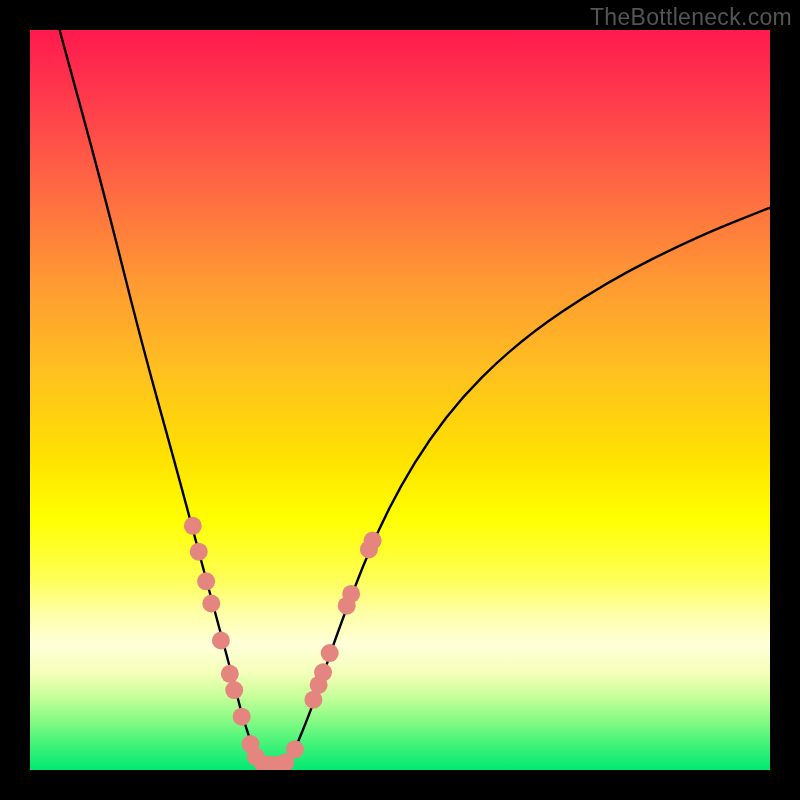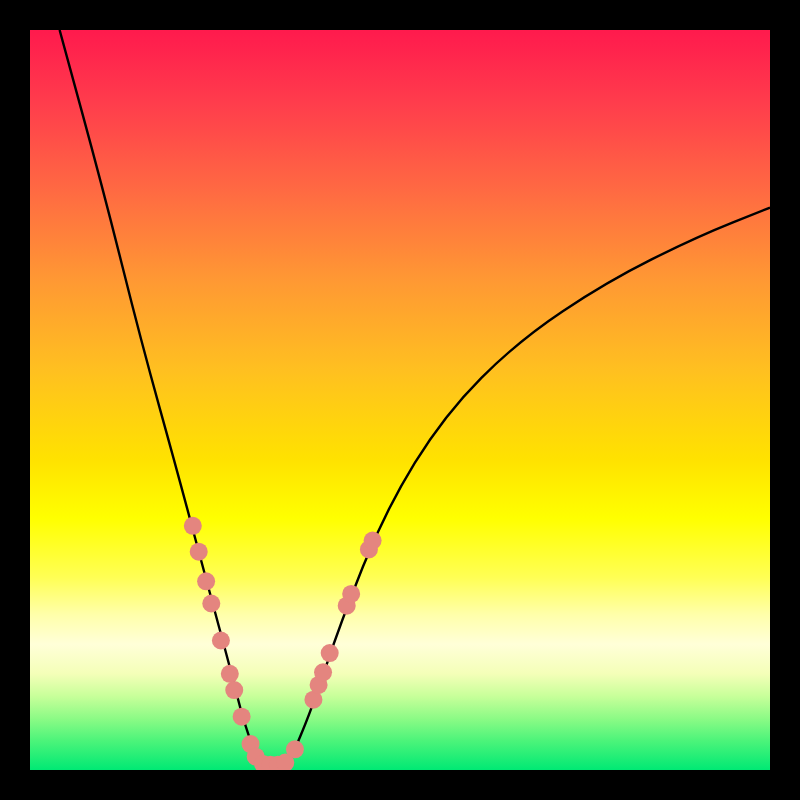--- a/index.html
+++ b/index.html
@@ -54,20 +54,21 @@
   svg.curves {
     position: absolute;
     top: 0;
     left: 0;
   }
 </style>
 </head>
 <body>
 
 <div class="frame">
+  <div class="watermark">TheBottleneck.com</div>
   <div class="plot">
     <svg class="curves" width="740" height="740" viewBox="0 0 740 740">
       <g id="curve-layer">
           <path d="M 29.6 0 Q 29.6 0 51.800000000000004 81.39999999999998 Q 74 162.79999999999995 92.5 236.79999999999995 Q 111 310.8 129.5 377.40000000000003 Q 148 444 162.8 499.5 Q 177.6 555 188.70000000000002 595.7 Q 199.8 636.4 207.20000000000002 666 Q 214.6 695.6 222 714.1 T 229.4 732.6" fill="none" stroke="#000" stroke-width="2.4"></path>
           <path d="M 259 732.6 Q 259 732.6 270.09999999999997 706.7 Q 281.2 680.8 296 636.4 Q 310.8 592 333 536.5 Q 355.2 481 384.8 432.90000000000003 Q 414.40000000000003 384.8 451.4 347.79999999999995 Q 488.40000000000003 310.8 532.8 281.2 Q 577.2 251.59999999999997 621.6 229.40000000000003 Q 666 207.20000000000005 703 192.39999999999998 T 740 177.60000000000002" fill="none" stroke="#000" stroke-width="2.4"></path>
         </g>
       <g id="marker-layer">
           <circle cx="162.8" cy="495.79999999999995" r="9" fill="#e4857f"></circle>
           <circle cx="168.72" cy="521.7" r="9" fill="#e4857f"></circle>
           <circle cx="176.12" cy="551.3" r="9" fill="#e4857f"></circle>

